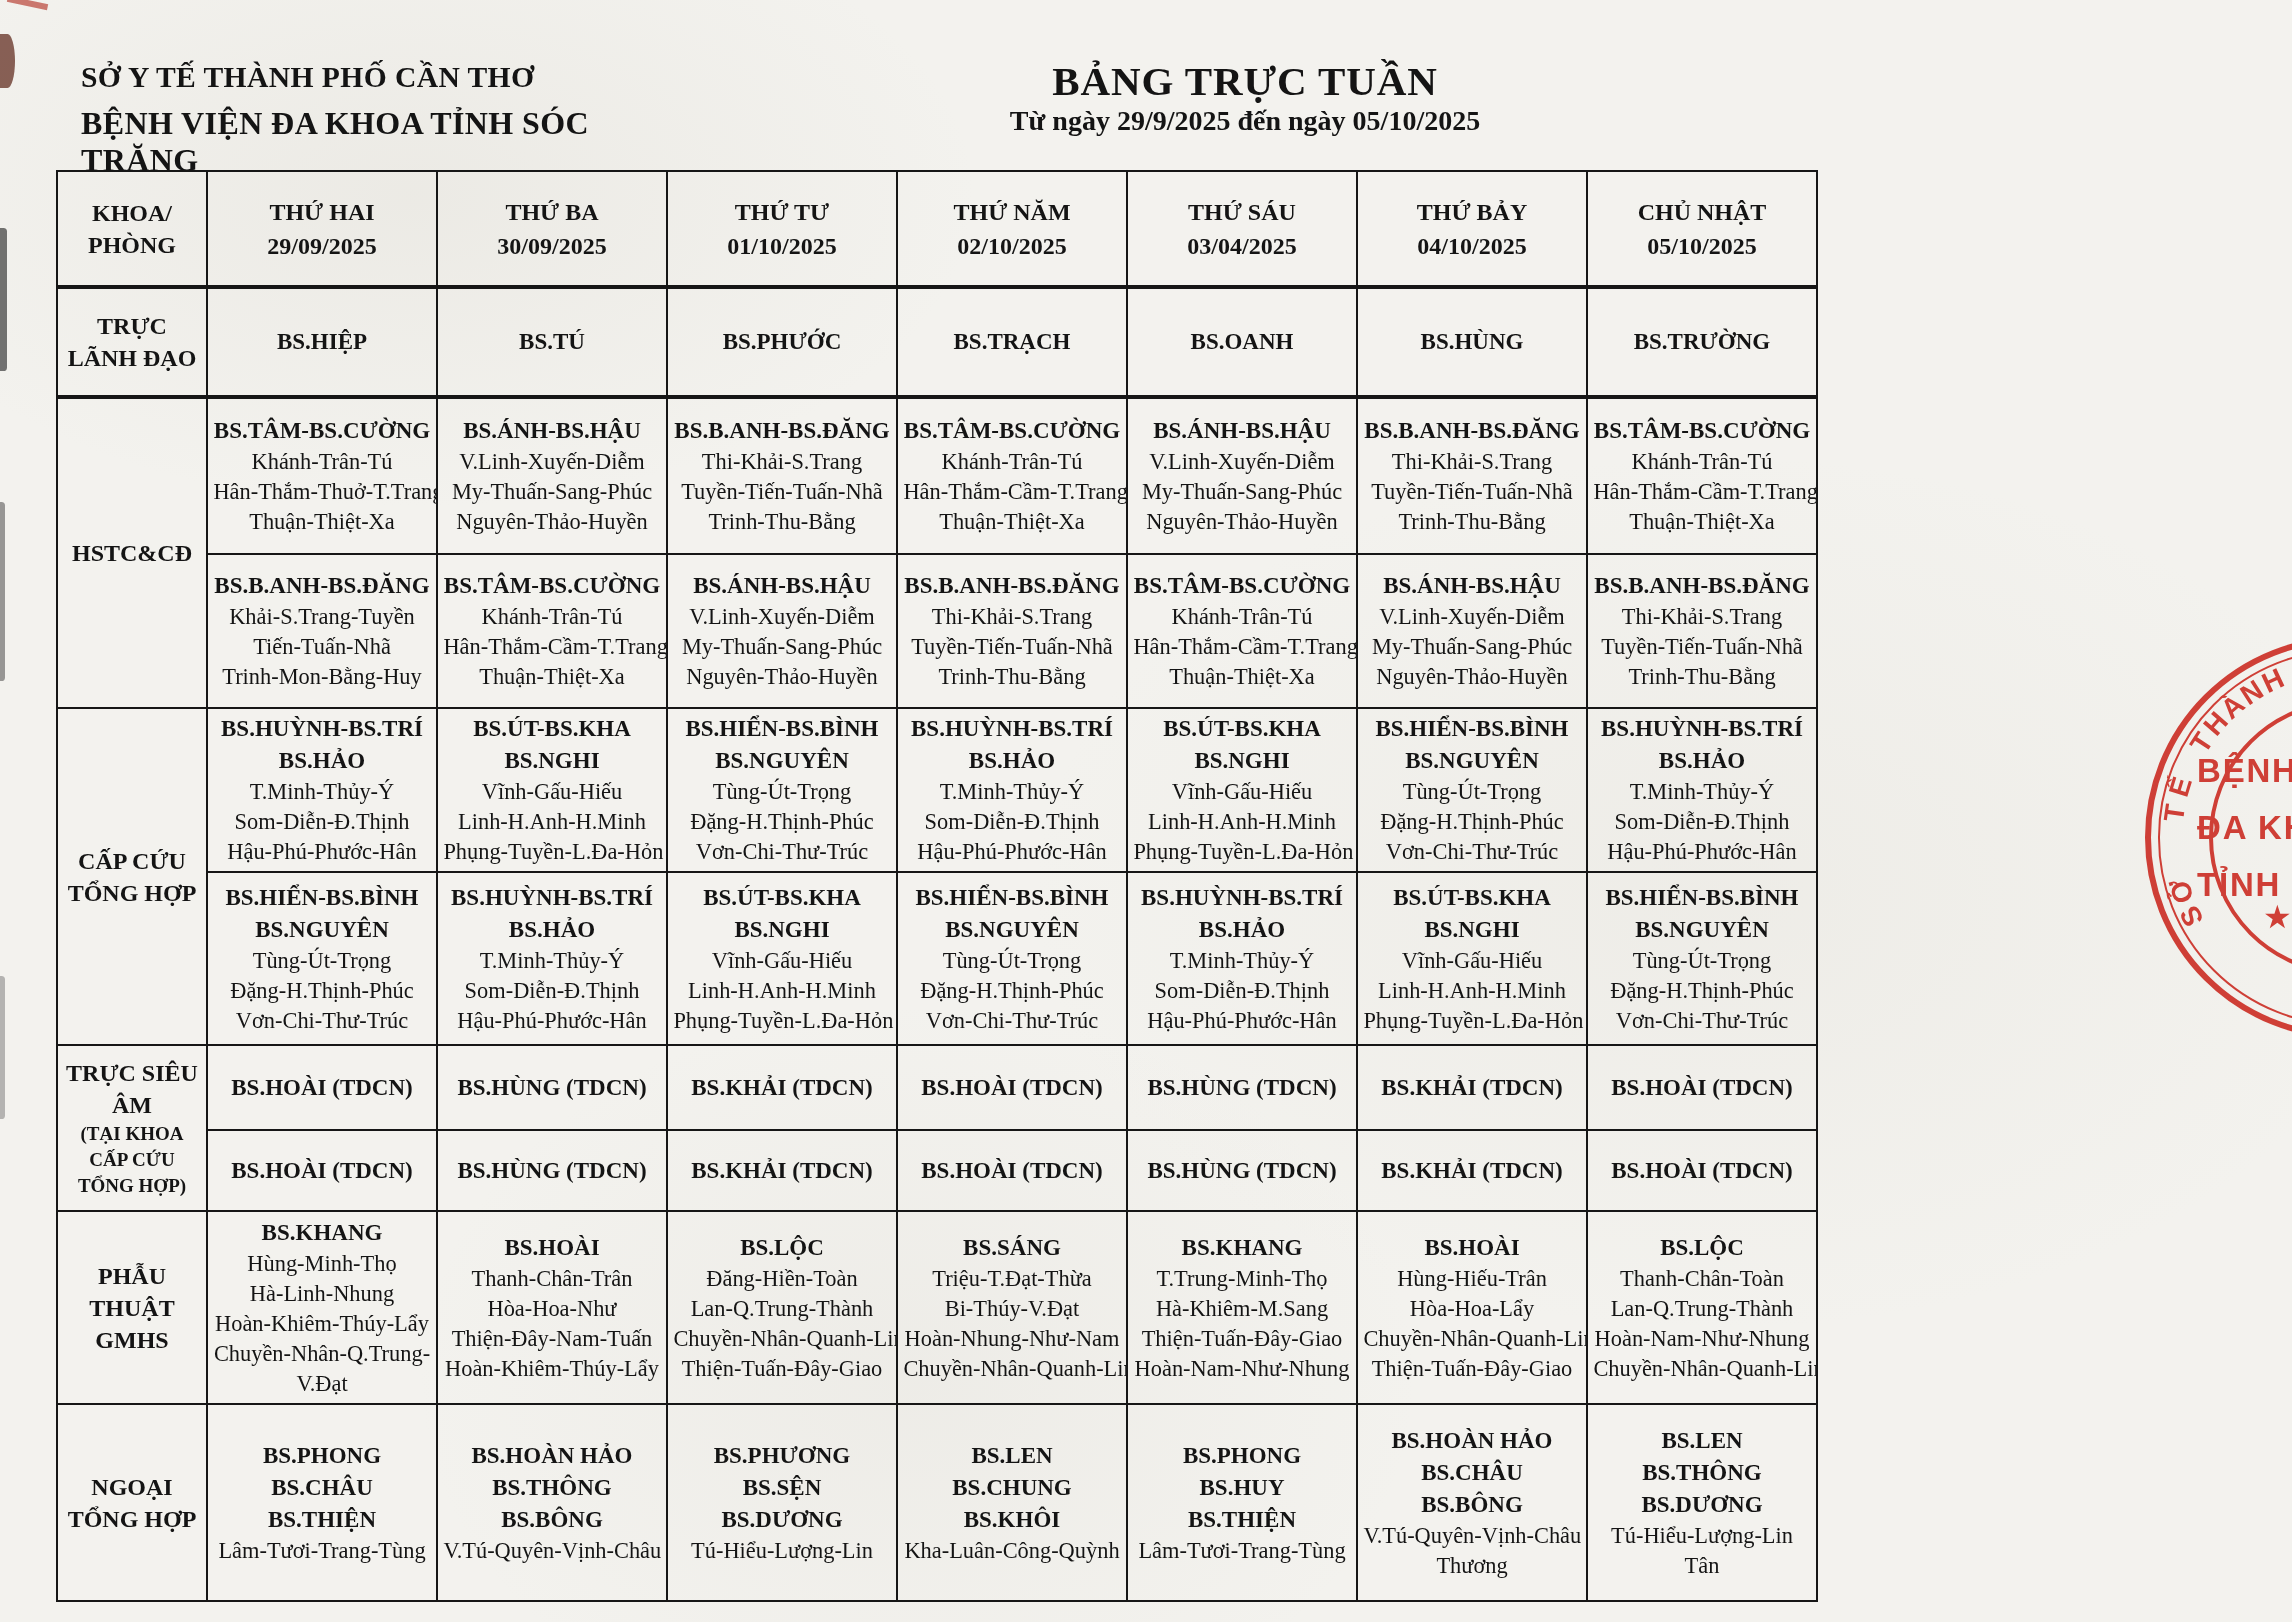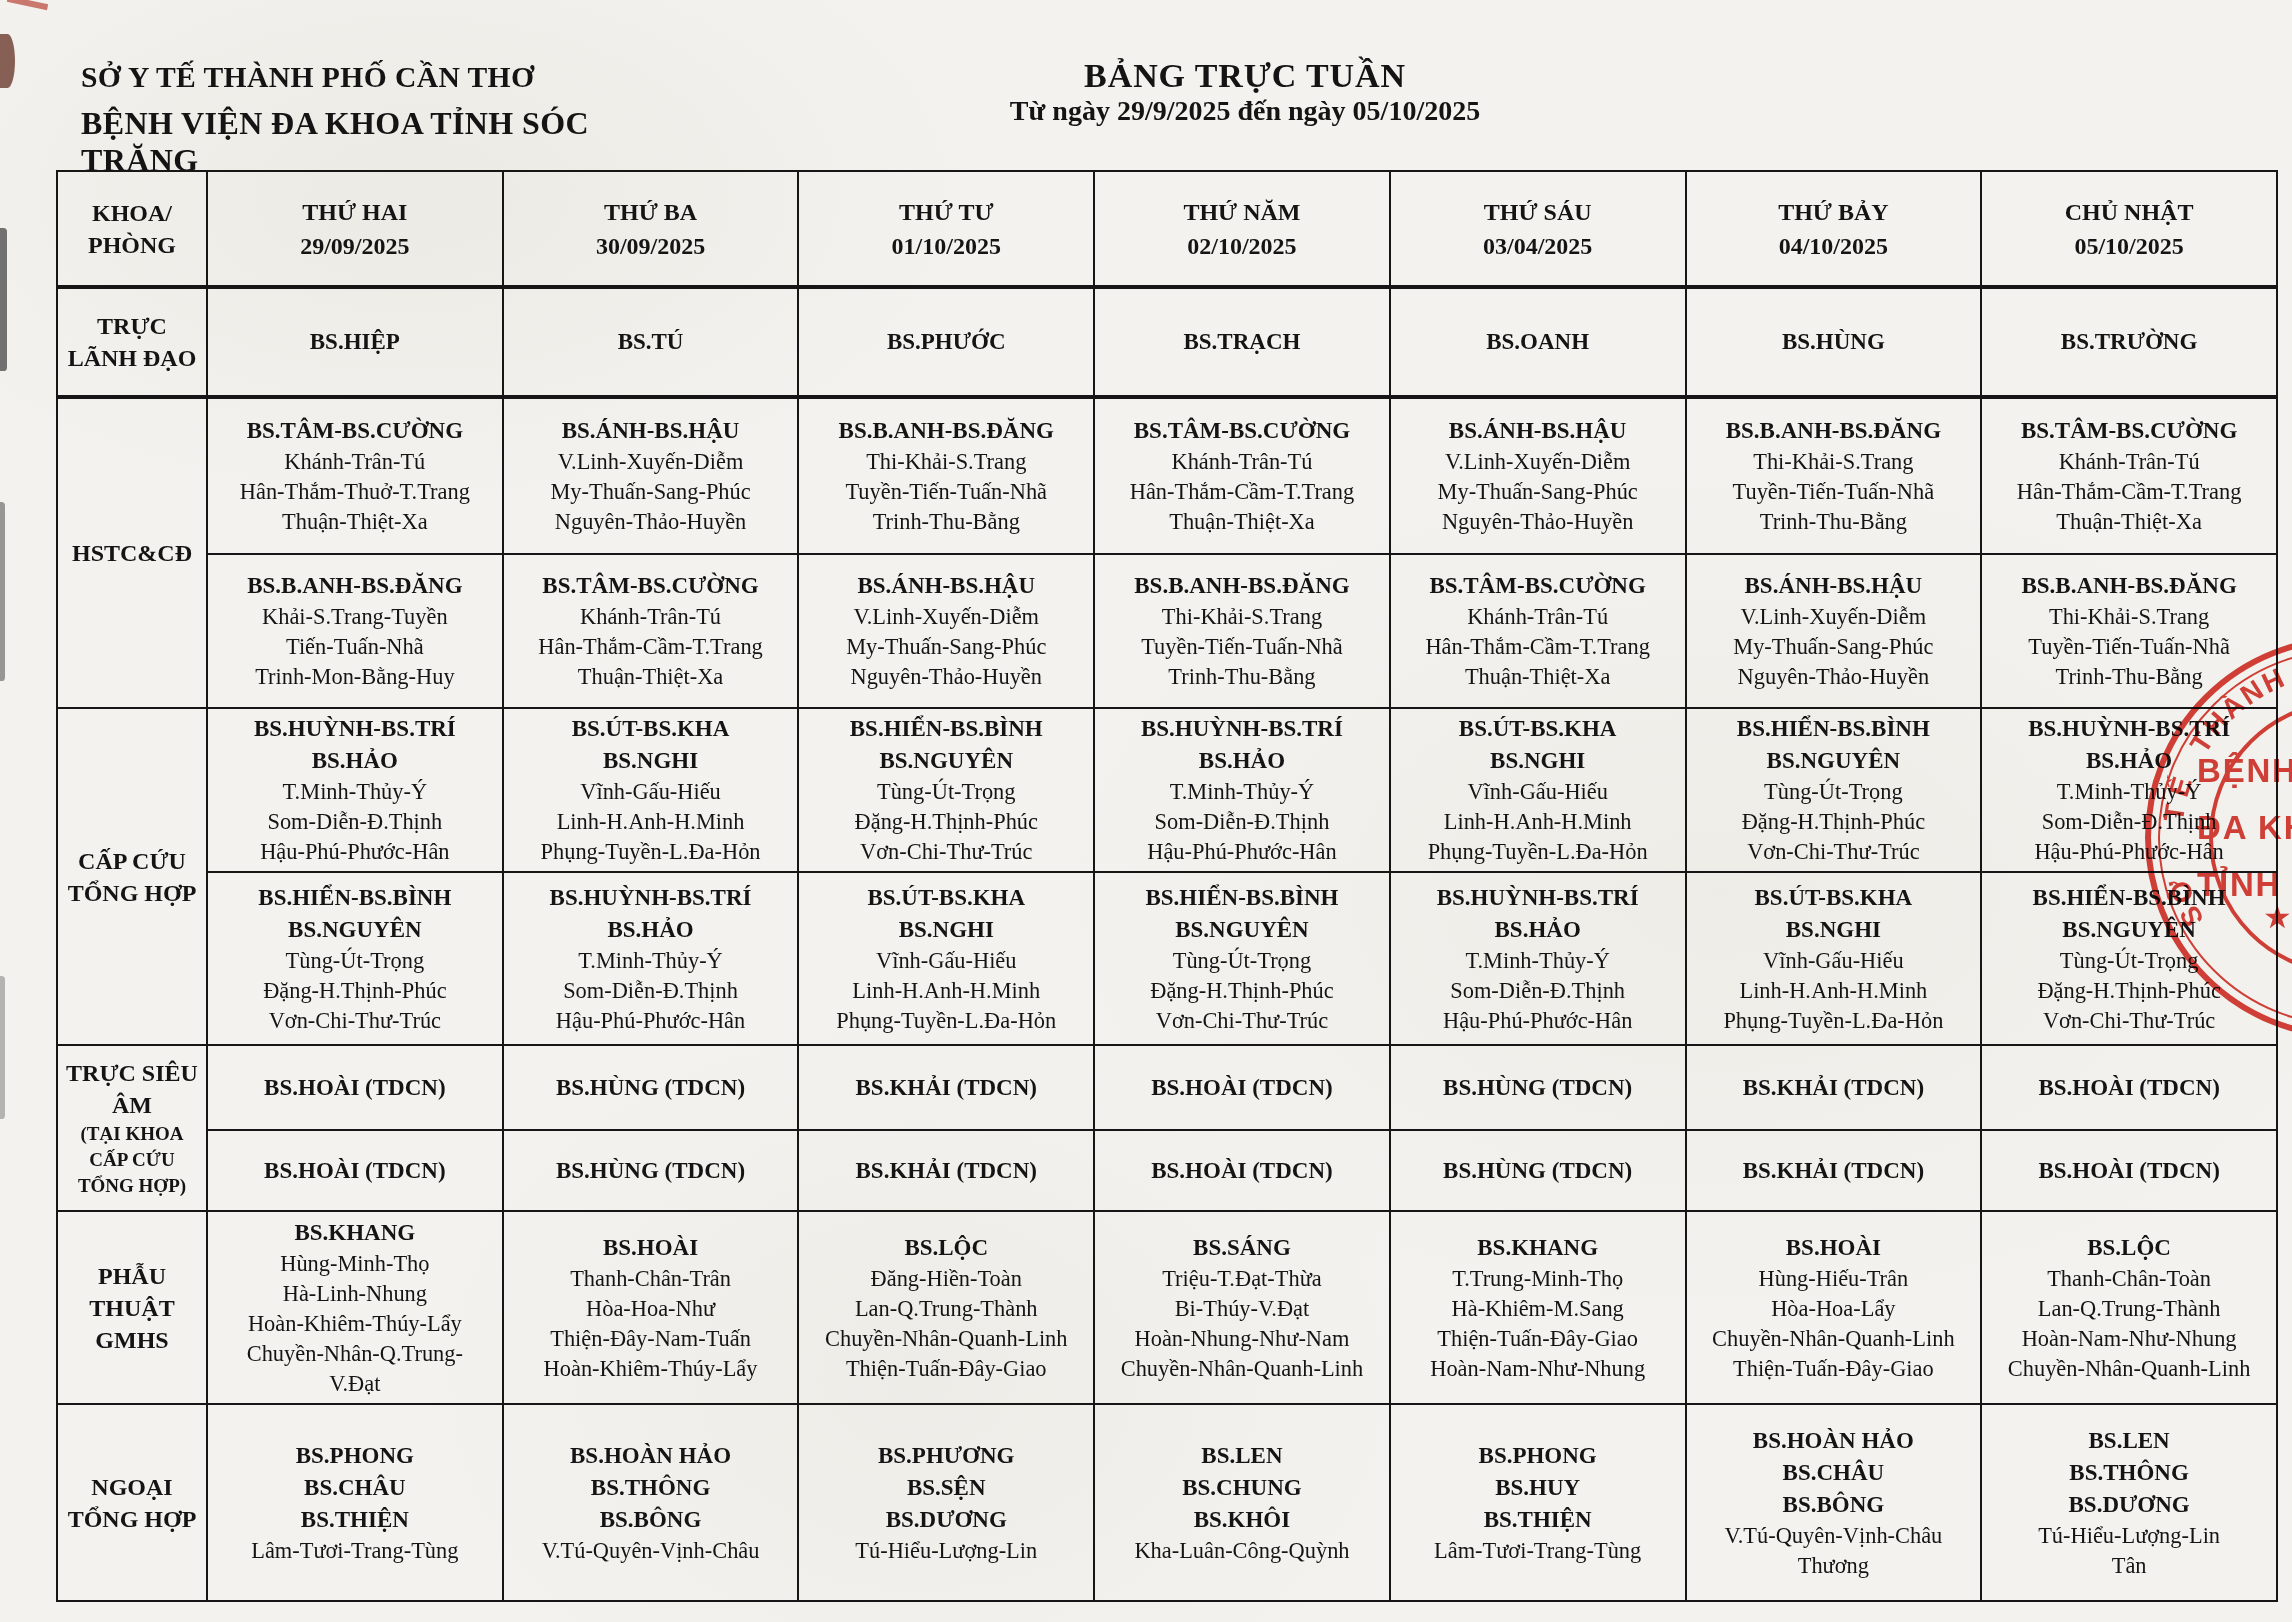--- a/index.html
+++ b/index.html
@@ -16,25 +16,25 @@
       radial-gradient(ellipse 806px 448px at 18% 12%, rgba(210,206,196,.22), transparent 70%),
       radial-gradient(ellipse 985px 627px at 75% 55%, rgba(214,210,200,.18), transparent 70%),
       radial-gradient(ellipse 716px 537px at 40% 85%, rgba(208,204,195,.16), transparent 70%),
       #f3f2ee;
   }
   
   .org-block{position:absolute;left:81px;top:61px;width:618px;text-align:left;}
   .org-line1{font-size:29.6px;font-weight:bold;letter-spacing:0.4px;}
   .org-line2{font-size:32px;font-weight:bold;margin-top:10.7px;letter-spacing:0.4px;}
   .title-block{position:absolute;left:936px;top:57px;width:618px;text-align:center;}
-  .doc-title{font-size:34px;font-weight:bold;letter-spacing:0.9px;}
+  .doc-title{font-size:41px;font-weight:bold;letter-spacing:0.9px;}
   .doc-subtitle{font-size:28px;font-weight:600;margin-top:0;}
   
   table.schedule{
-    position:absolute;left:56px;top:170px;width:2222px;
+    position:absolute;left:56px;top:170px;width:1762px;
     border-collapse:collapse;table-layout:fixed;
   }
   table.schedule td, table.schedule th{
     border:2.7px solid #161616;
     padding:1.8px 5.4px;
     text-align:center;vertical-align:middle;
     overflow:hidden;
   }
   table.schedule thead th{border-bottom-width:4.5px;}
   tr.leader-row td, tr.leader-row th{border-bottom-width:4.5px;}

